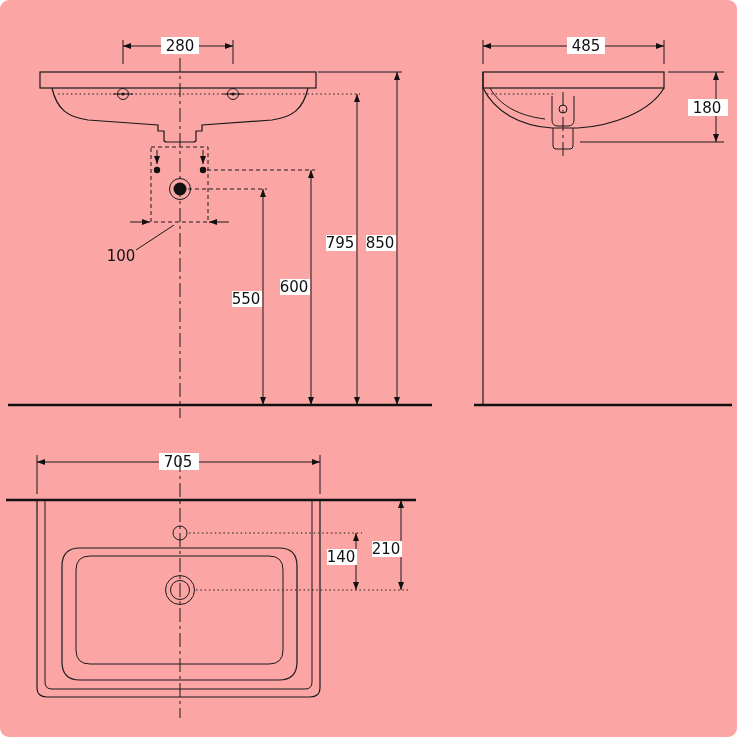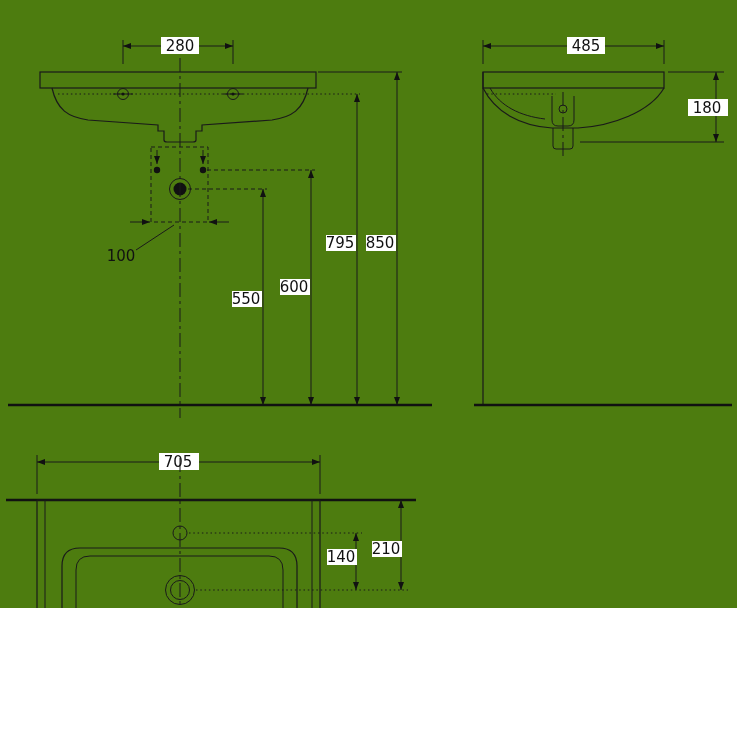--- a/index.html
+++ b/index.html
@@ -1,17 +1,17 @@
 <!DOCTYPE html>
 <html><head>
 <meta charset="utf-8">
 <style>
   html,body{margin:0;padding:0;background:#fff;}
-  .canvas{position:relative;width:737px;height:608px;background:#4d7c0f;overflow:hidden;
-          font-family:"DejaVu Sans", "Liberation Sans", sans-serif;}
+  .canvas{position:relative;width:737px;height:737px;background:#fca5a5;overflow:hidden;
+          font-family:"DejaVu Sans", "Liberation Sans", sans-serif;border-radius:9px;}
   svg{position:absolute;inset:0;}
   .ln{stroke:#1a1a1a;stroke-width:1.2;fill:none;stroke-linecap:butt;}
   .thin{stroke:#1a1a1a;stroke-width:1;fill:none;}
   .thick{stroke:#111;stroke-width:2.3;fill:none;}
   .dash{stroke:#1a1a1a;stroke-width:1;fill:none;stroke-dasharray:4 3;}
   .dot{stroke:#1a1a1a;stroke-width:1;fill:none;stroke-dasharray:1.5 2.8;}
   .cl{stroke:#1a1a1a;stroke-width:1;fill:none;stroke-dasharray:14 4 3 4;}
   .dim{stroke:#1a1a1a;stroke-width:1;fill:none;}
   .fillb{fill:#111;stroke:none;}
   .bg{fill:#ffffff;stroke:none;}

